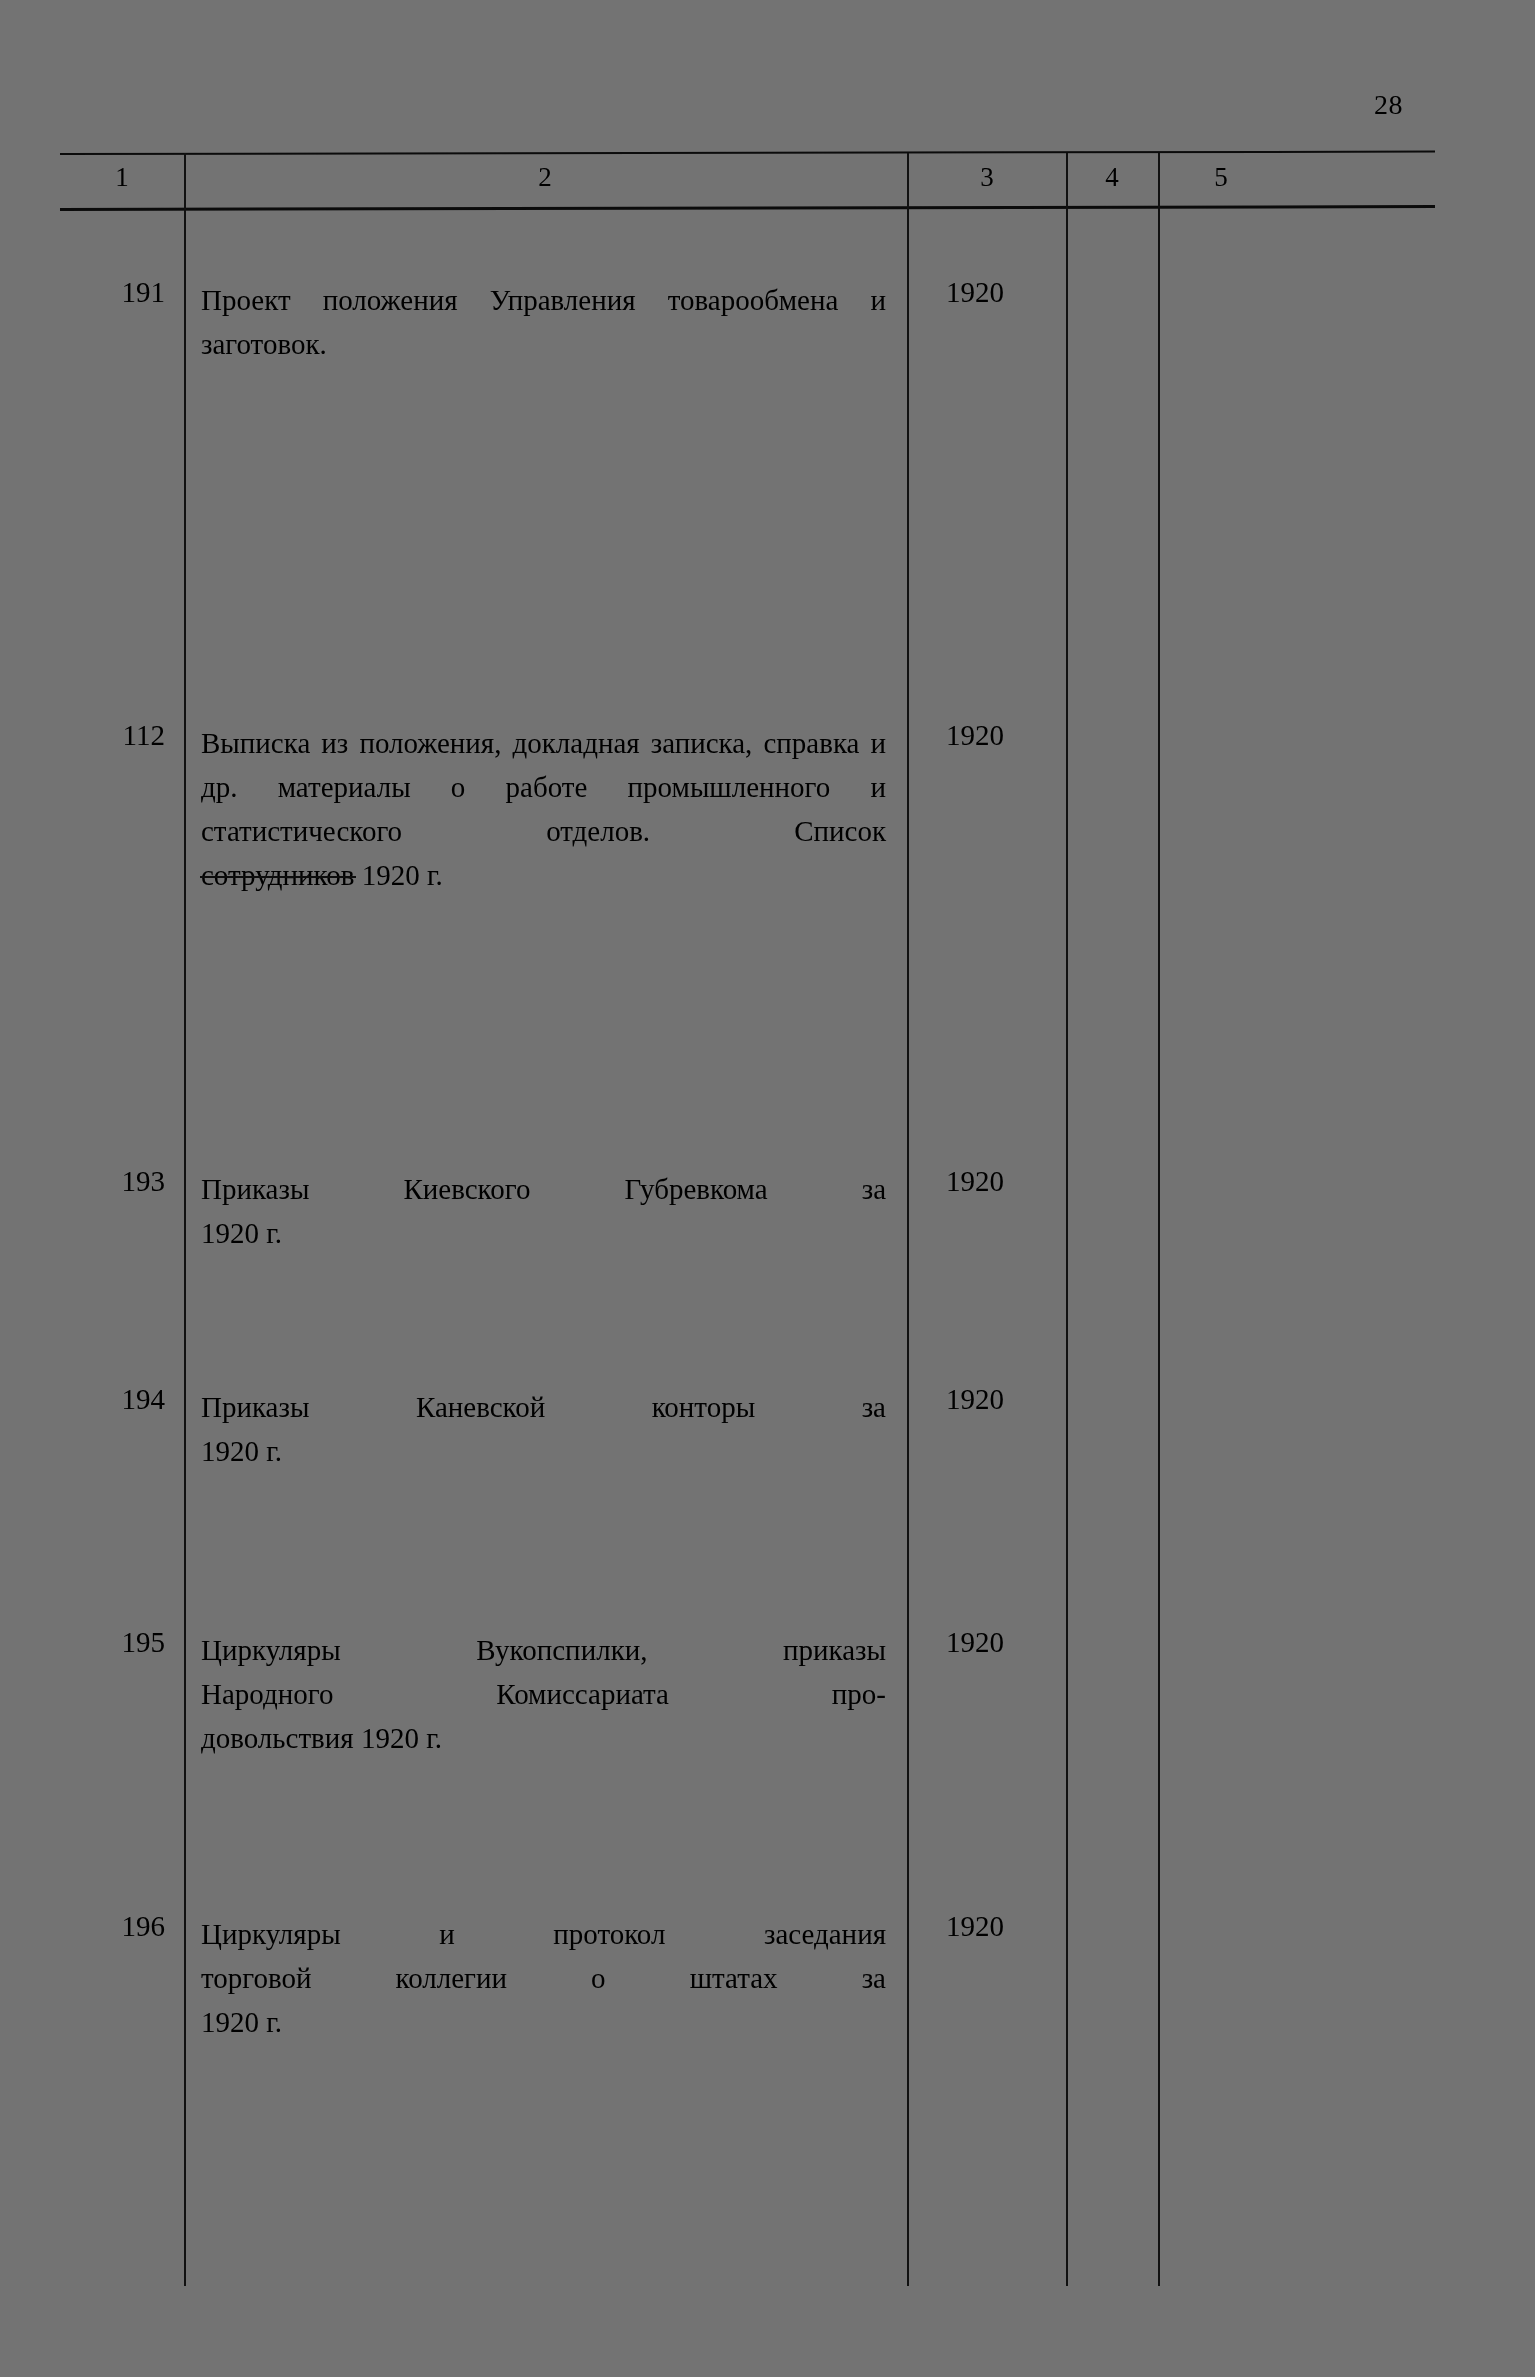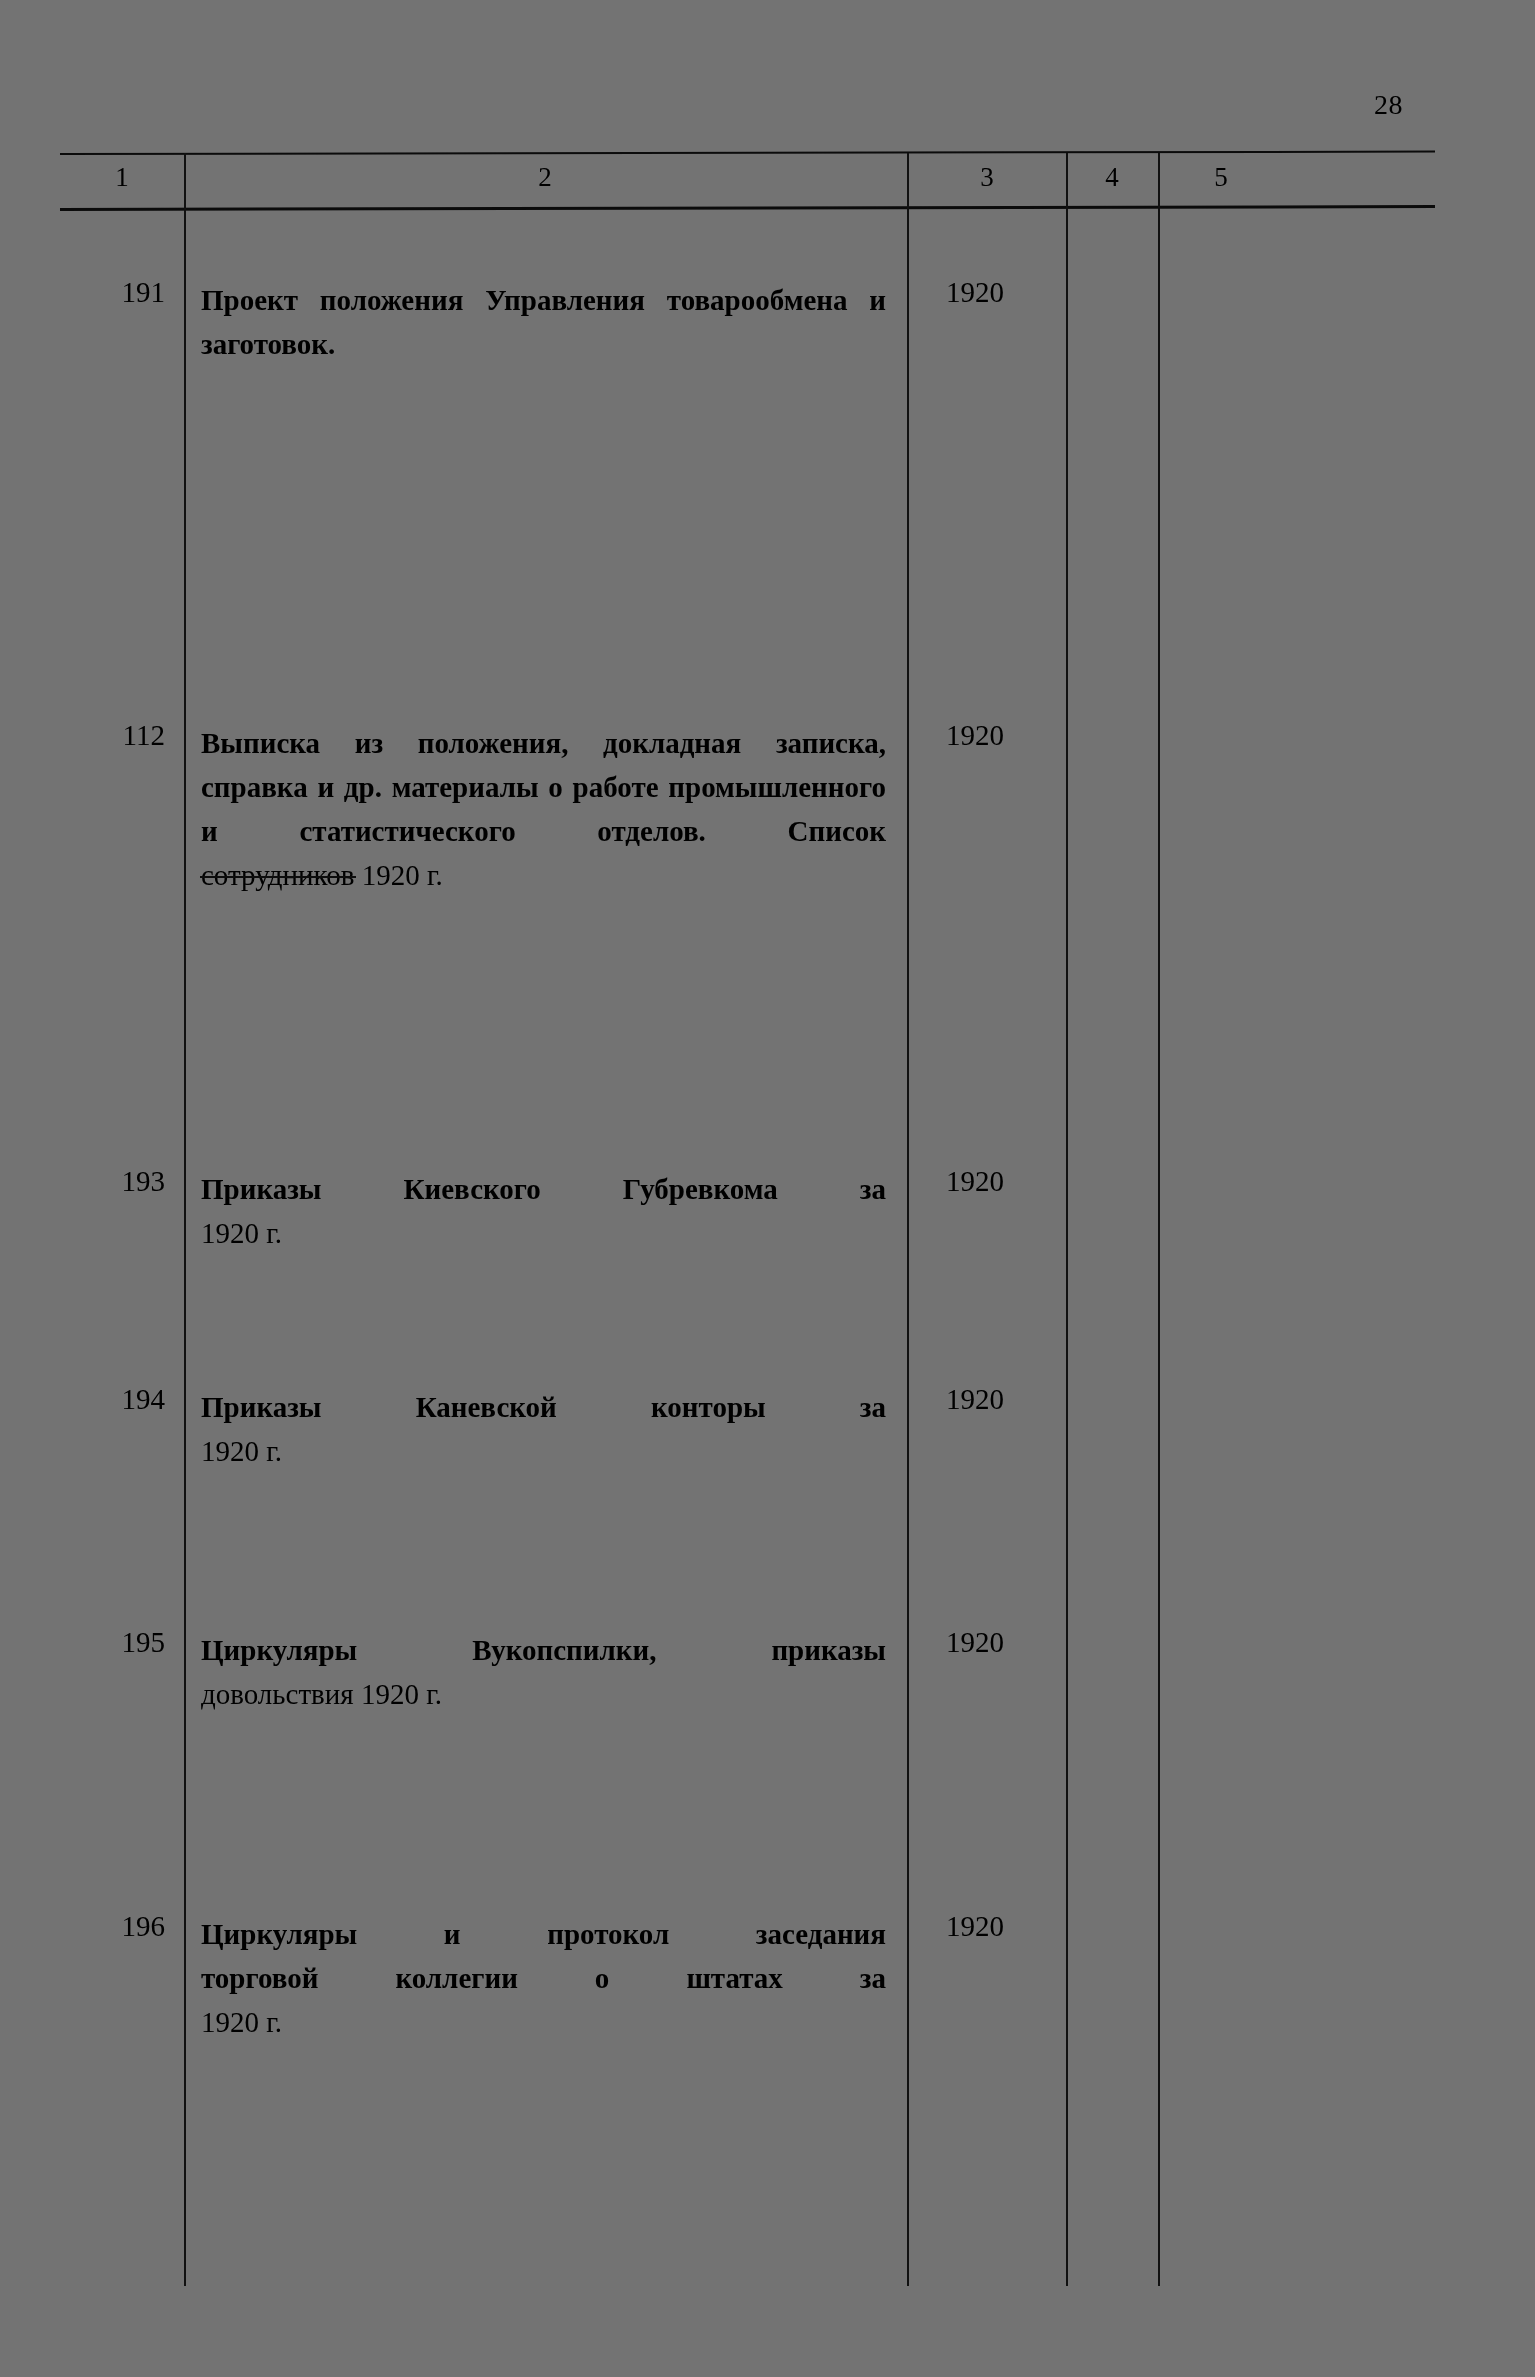--- a/index.html
+++ b/index.html
@@ -120,21 +120,20 @@
     text-justify: inter-word;
     hyphens: none;
   }
   .row .col-title p {
     margin: 0;
     text-align: justify;
     text-align-last: left;
   }
   .row .col-title p.justified-all {
     text-align-last: justify;
-    font-weight: bold;
   }
   .row .col-date {
     position: absolute;
     left: 847px;
     width: 136px;
     text-align: center;
     font-size: 29px;
     line-height: 1;
   }
   .row .col-notes,
@@ -227,20 +226,21 @@
         </div>
         <div class="col-date">1920</div>
         <div class="col-notes"></div>
         <div class="col-extra"></div>
       </div>
 
       <div class="row" style="top:1420px;">
         <div class="col-num">195</div>
         <div class="col-title">
           <p class="justified-all">Циркуляры Вукопспилки, приказы</p>
+          <p class="justified-all">Народного Комиссариата про-</p>
           <p>довольствия 1920 г.</p>
         </div>
         <div class="col-date">1920</div>
         <div class="col-notes"></div>
         <div class="col-extra"></div>
       </div>
 
       <div class="row" style="top:1704px;">
         <div class="col-num">196</div>
         <div class="col-title">

